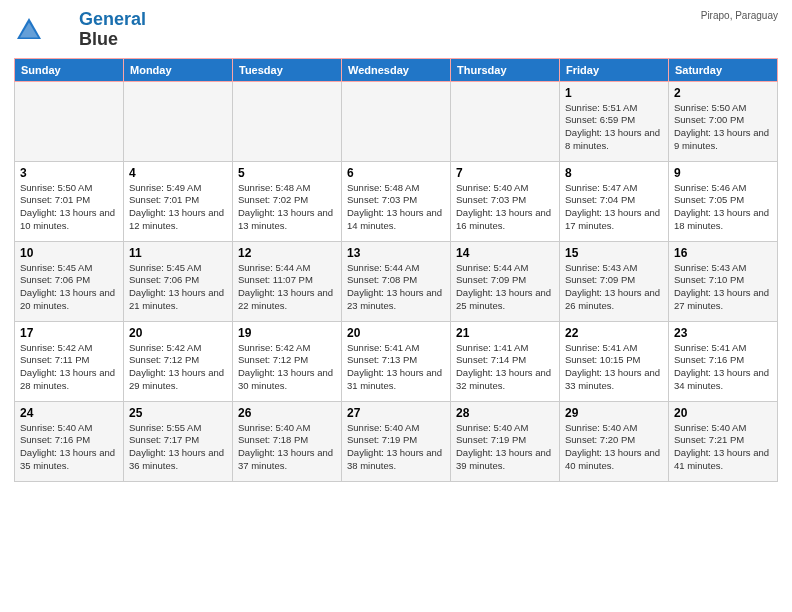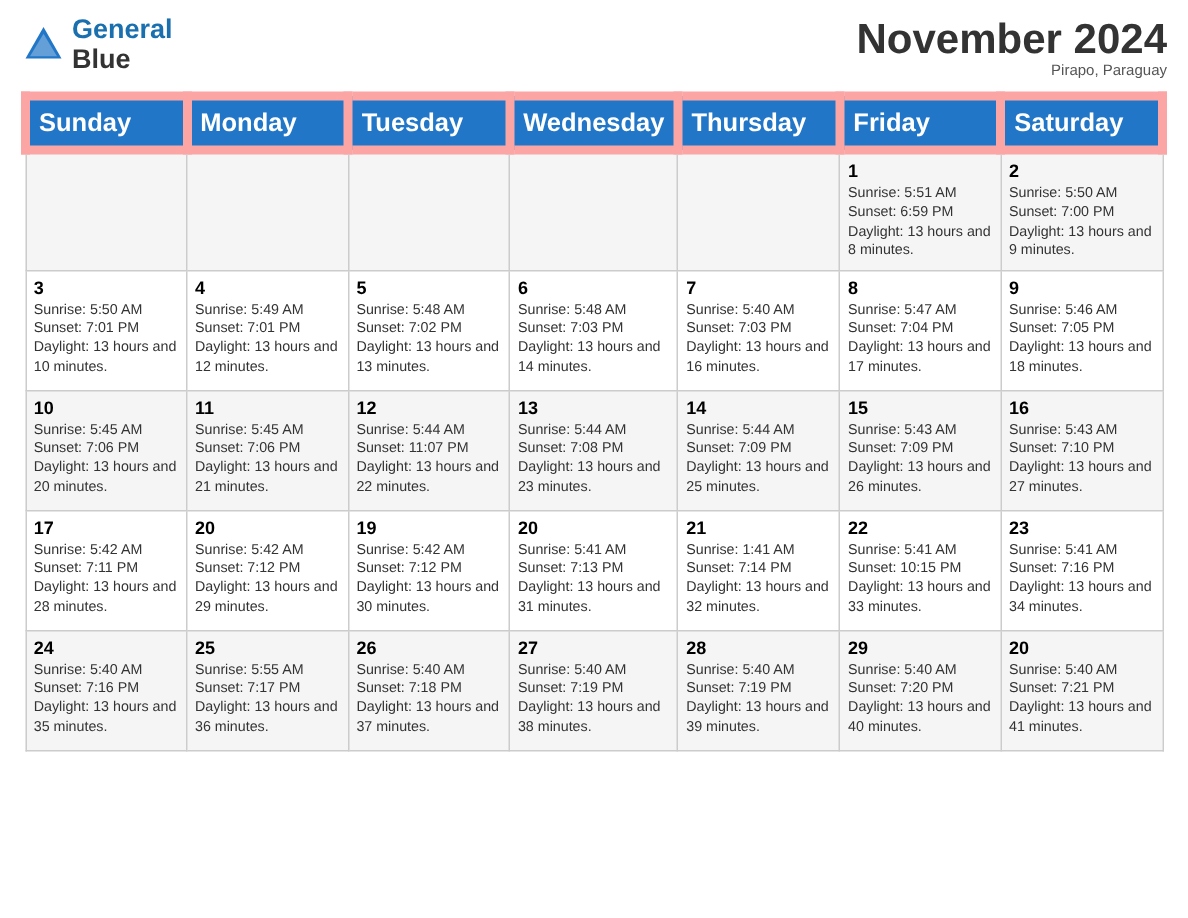--- a/index.html
+++ b/index.html
@@ -23,20 +23,21 @@
     .logo {
       display: flex;
       align-items: center;
       gap: 4px;
     }
     .logo-text {
       font-size: 18px;
       font-weight: bold;
       color: #333;
       line-height: 1.1;
+      margin-left: 31px;
     }
     .logo-text .blue { color: #1a6faf; }
     .logo-icon {
       width: 30px;
       height: 30px;
     }
     .title-block {
       text-align: right;
     }
     .month-title {
@@ -51,23 +52,23 @@
     .calendar {
       width: 100%;
       border-collapse: collapse;
       font-size: 10.5px;
     }
     .calendar thead th {
       background-color: #2176c7;
       color: #fff;
       text-align: left;
       padding: 5px 6px;
-      font-size: 17px;
+      font-size: 11px;
       font-weight: bold;
-      border: 6px solid #fca5a5;
+      border: 1px solid #fca5a5;
     }
     .calendar tbody td {
       border: 1px solid #ccc;
       vertical-align: top;
       padding: 4px 5px;
       width: calc(100%/7);
       height: 80px;
     }
     .calendar tbody tr:nth-child(odd) td {
       background-color: #f5f5f5;
@@ -99,21 +100,20 @@
       <svg class="logo-icon" viewBox="0 0 40 40">
         <polygon points="20,4 36,32 4,32" fill="#2176c7"></polygon>
         <polygon points="20,10 32,30 8,30" fill="#fff" opacity="0.3"></polygon>
       </svg>
       <div class="logo-text">
         <div><span class="blue">General</span></div>
         <div>Blue</div>
       </div>
     </div>
     <div class="title-block">
-      <div class="month-title">November 2024</div>
       <div class="subtitle">Pirapo, Paraguay</div>
     </div>
   </div>
 
   <table class="calendar">
     <thead>
       <tr>
       <th>Sunday</th>
           <th>Monday</th>
           <th>Tuesday</th>

